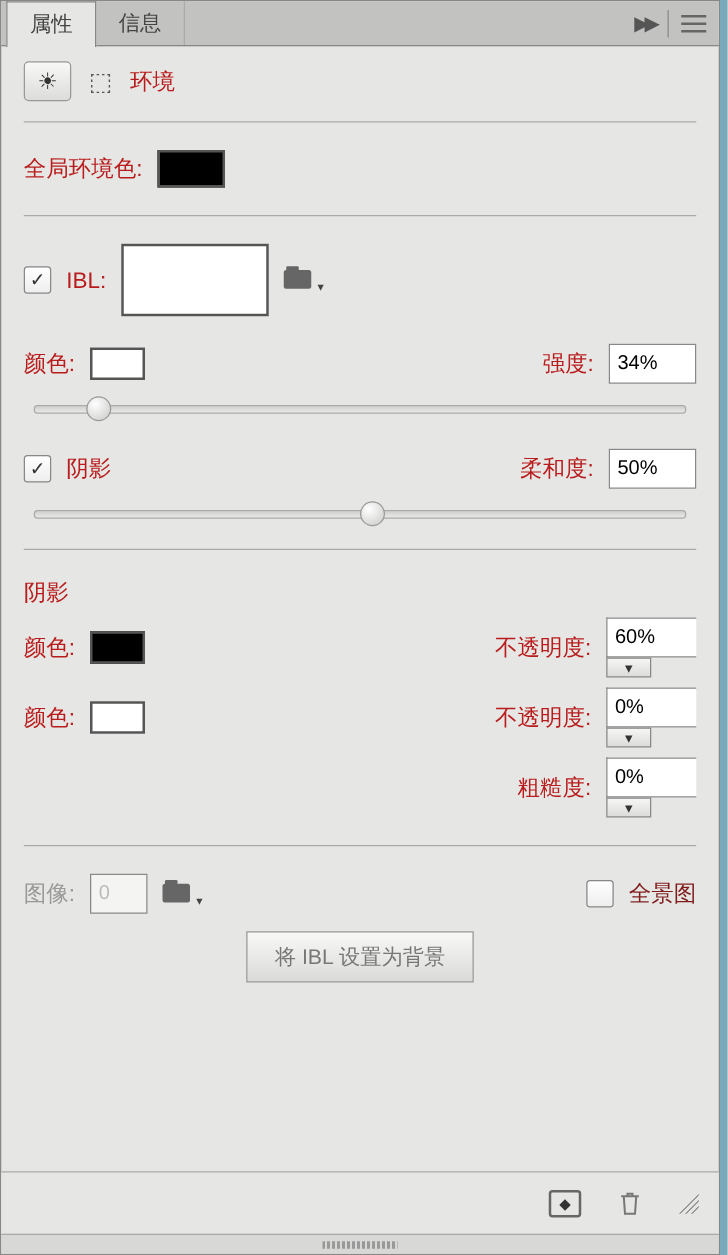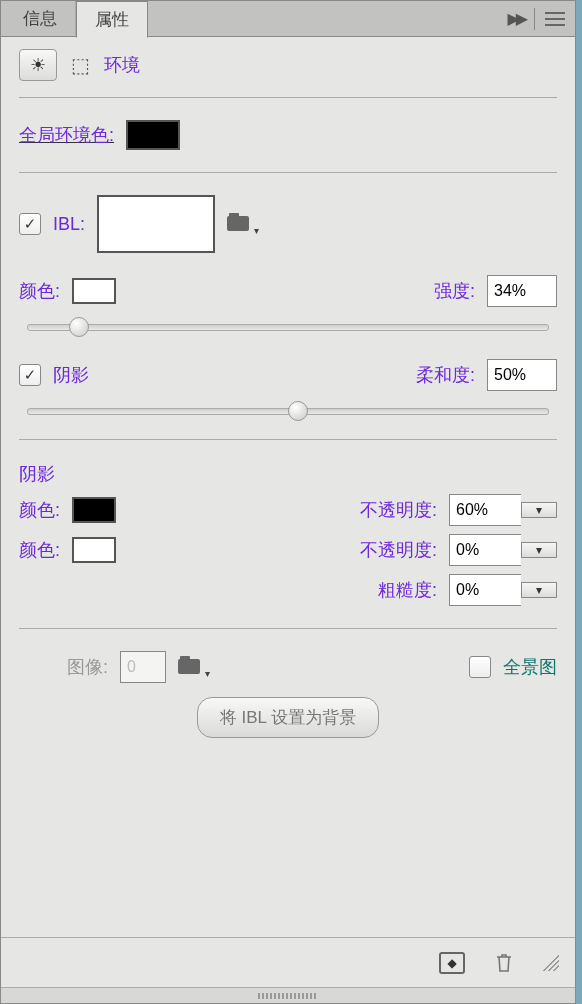--- a/index.html
+++ b/index.html
@@ -74,30 +74,30 @@
 .icon-small { font-size: 20px; color: #555; }
 .content {
   padding: 4px 18px 18px 18px;
   flex: 1;
   overflow: auto;
 }
 .section {
   border-top: 1px solid #aaa;
   padding: 14px 0 14px 0;
 }
-.section.first { border-top: 1px solid #aaa; text-decoration: underline; }
+.section.first { border-top: 1px solid #aaa; }
 .row {
   display: flex;
   align-items: center;
   gap: 12px;
   margin: 8px 0;
 }
 .row .grow { flex: 1; }
-.label { font-size: 18px; color: #6d28d9; }
-.label.dim { color: #999; margin-left: 48px; }
+.label { font-size: 18px; color: #b91c1c; }
+.label.dim { color: #999; }
 .swatch {
   width: 54px; height: 30px;
   border: 2px solid #555;
 }
 .swatch.big { width: 118px; height: 58px; }
 .swatch.small { width: 44px; height: 26px; }
 .swatch.black { background: #000; }
 .swatch.white { background: #fff; }
 .checkbox {
   width: 22px; height: 22px;
@@ -148,34 +148,35 @@
 }
 .slider-thumb {
   position: absolute; top: 2px;
   width: 20px; height: 20px;
   border-radius: 50%;
   background: radial-gradient(circle at 35% 30%, #fff, #c9c9c7);
   border: 1px solid #999;
 }
 .dropdown {
   display: flex;
-  align-items: center;
+  align-items: flex-start;
+  flex-direction: column;
 }
 .dropdown .text-input { border-right: none; width: 72px; }
 .dropdown .dd-btn {
   width: 36px;
   border: 1px solid #888;
   background: linear-gradient(#f6f6f4,#dcdcda);
   display: flex; align-items: center; justify-content: center;
   font-size: 12px;
 }
 .button {
   padding: 8px 22px;
   border: 1px solid #999;
-  border-radius: 15px;
+  border-radius: 0;
   background: linear-gradient(#f8f8f6,#dadad8);
   font-size: 17px;
   color: #777;
 }
 .footer {
   border-top: 1px solid #aaa;
   height: 50px;
   display: flex;
   align-items: center;
   justify-content: flex-end;
@@ -208,22 +209,22 @@
   width: 60px; height: 6px;
   background: repeating-linear-gradient(90deg,#999 0 2px,transparent 2px 4px);
 }
 .sep { border-left:1px solid #888; height:22px; }
 </style>
 </head>
 <body>
 
 <div class="panel">
   <div class="tabbar">
+    <div class="tab active">属性</div>
     <div class="tab">信息</div>
-    <div class="tab active">属性</div>
     <div class="tabbar-right">
       <span class="arrows">▶▶</span>
       <span class="sep"></span>
       <span class="menu-icon">
           <span></span>
           <span></span>
           <span></span>
         </span>
     </div>
   </div>
@@ -313,21 +314,21 @@
 
     <div class="section">
       <div class="row">
         <span class="label dim">图像:</span>
         <input class="text-input dim" style="width: 46px;" value="0">
         <div class="folder-icon">
             <span class="folder-caret">▾</span>
           </div>
         <div class="grow"></div>
         <div class="checkbox"></div>
-        <span class="label" style="color:#0f766e;">全景图</span>
+        <span class="label" style="color:#7f1d1d;">全景图</span>
       </div>
       <div class="row" style="justify-content:center; margin-top:14px;">
         <button class="button">将 IBL 设置为背景</button>
       </div>
     </div>
   </div>
 
   <div class="footer">
     <div class="foot-box">◆</div>
     <div class="foot-icon">

